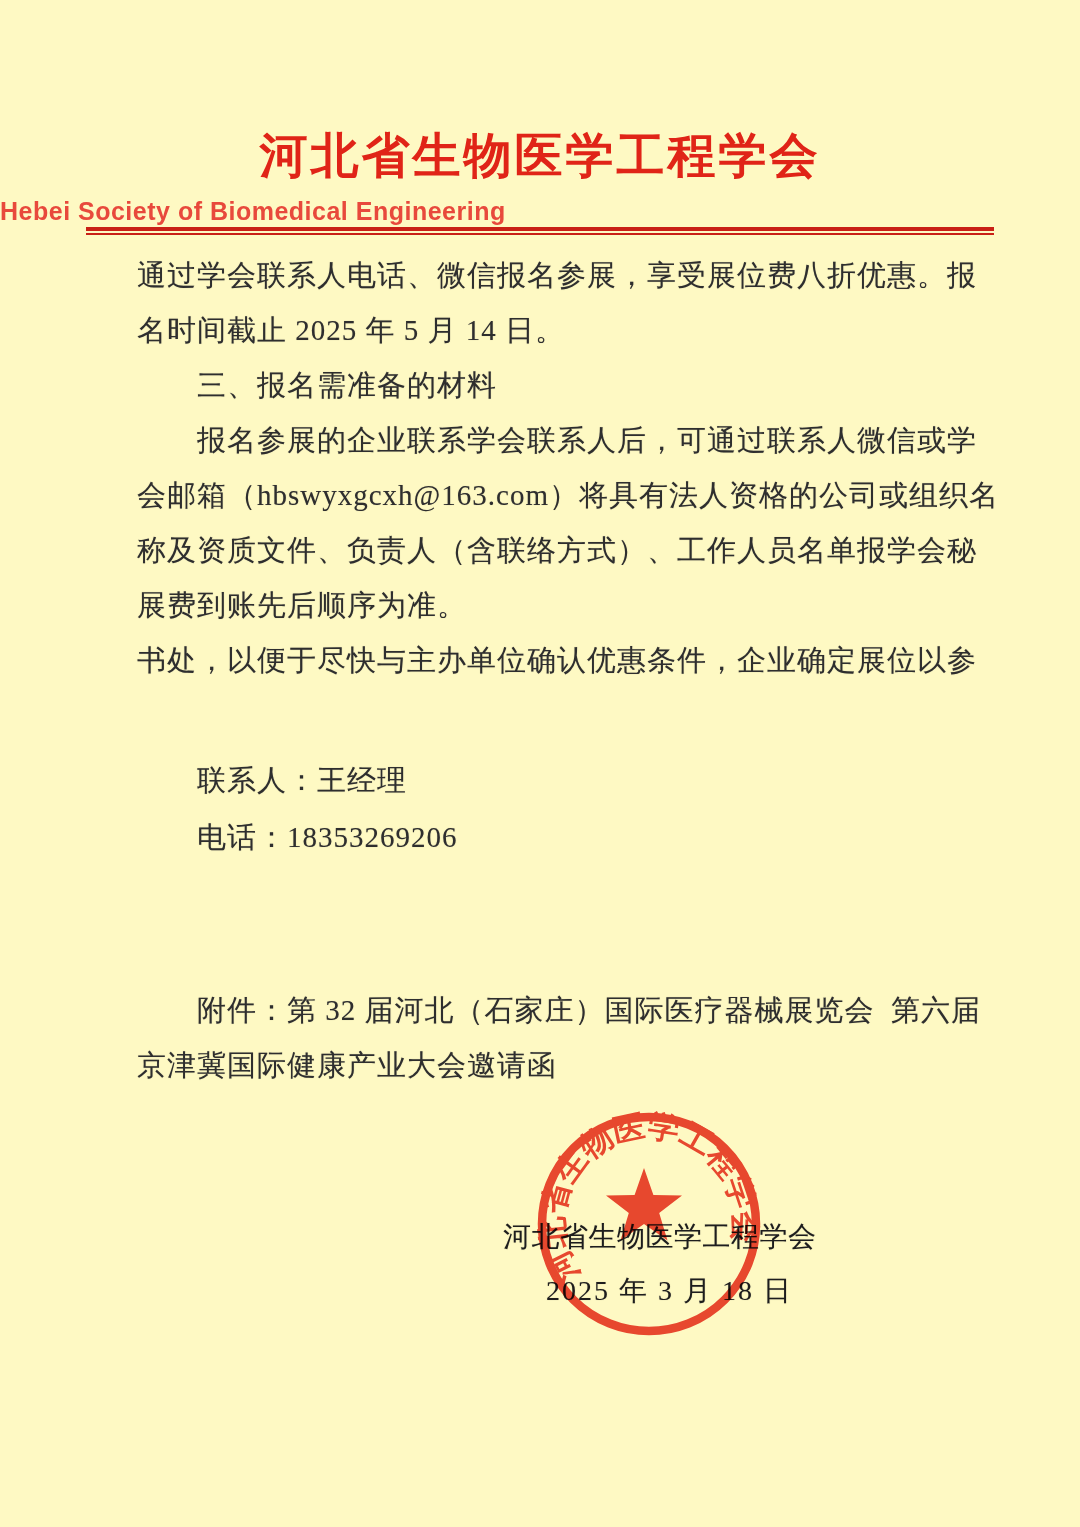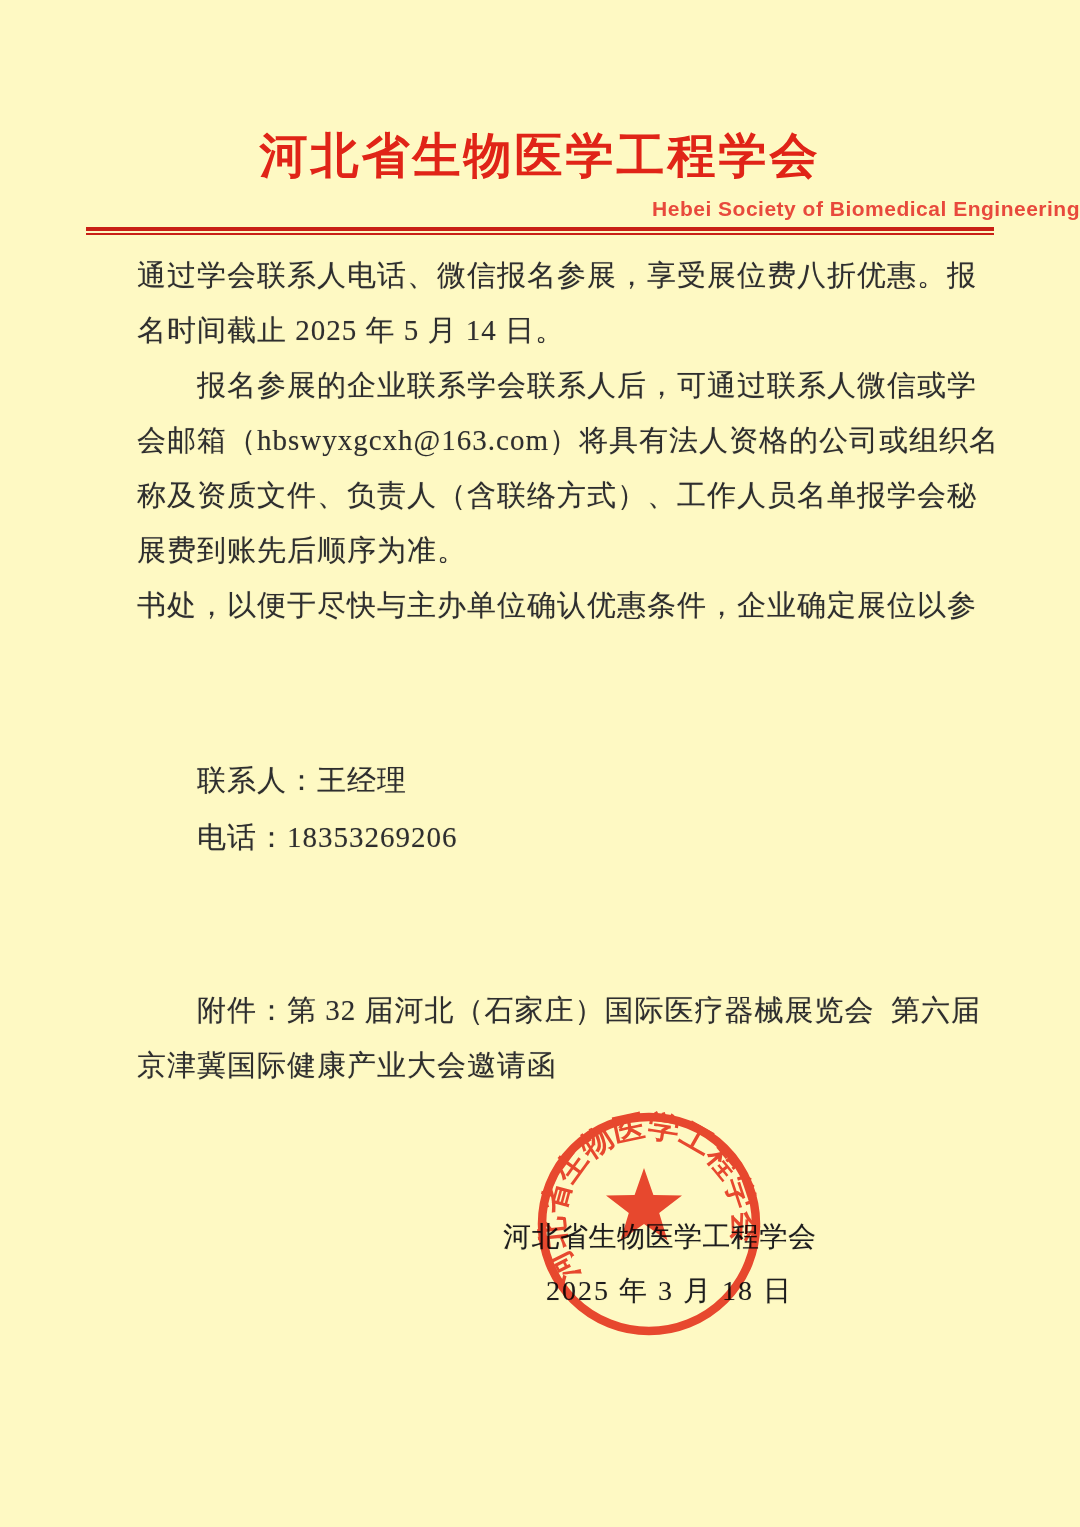--- a/index.html
+++ b/index.html
@@ -7,23 +7,23 @@
     position:relative;width:1080px;height:1527px;background:#fef9c3;
     font-family:"Liberation Serif","DejaVu Serif",serif;overflow:hidden;
     margin:0 auto;
   }
   .doc-title{
     position:absolute;top:124px;left:0;width:100%;text-align:center;
     font-size:48px;font-weight:bold;color:#e024170;letter-spacing:3px;
   }
   .doc-title{color:#e02417;}
   .doc-subtitle{
-    position:absolute;top:197px;left:0;width:100%;text-align:right;
+    position:absolute;top:197px;left:0;width:100%;text-align:left;
     font-family:"Liberation Sans","DejaVu Sans",sans-serif;
-    font-size:21px;font-weight:600;color:#e8493c;letter-spacing:0.5px;
+    font-size:25px;font-weight:600;color:#e8493c;letter-spacing:0.5px;
   }
   .header-divider{
     position:absolute;top:227px;left:86px;width:908px;height:2px;
     border-top:4px solid #c92015;border-bottom:2px solid #c92015;
   }
   .text-block{position:absolute;left:137px;width:860px;}
   .line{
     height:55px;line-height:55px;font-size:29px;color:#2e2e2e;
     white-space:pre;letter-spacing:1px;
     text-shadow:0 0 1px rgba(70,70,70,.35);
@@ -52,20 +52,21 @@
 
 <div class="page">
 
   <div class="doc-title">河北省生物医学工程学会</div>
   <div class="doc-subtitle">Hebei Society of Biomedical Engineering</div>
   <div class="header-divider"></div>
 
   <div class="text-block block-paragraphs">
     <div class="line">通过学会联系人电话、微信报名参展，享受展位费八折优惠。报</div>
     <div class="line">名时间截止 2025 年 5 月 14 日。</div>
+    <div class="line indent">三、报名需准备的材料</div>
     <div class="line indent">报名参展的企业联系学会联系人后，可通过联系人微信或学</div>
     <div class="line">会邮箱（hbswyxgcxh@163.com）将具有法人资格的公司或组织名</div>
     <div class="line">称及资质文件、负责人（含联络方式）、工作人员名单报学会秘</div>
     <div class="line">展费到账先后顺序为准。</div>
     <div class="line">书处，以便于尽快与主办单位确认优惠条件，企业确定展位以参</div>
   </div>
 
   <div class="text-block block-contact">
     <div class="line indent">联系人：王经理</div>
     <div class="line indent">电话：18353269206</div>

